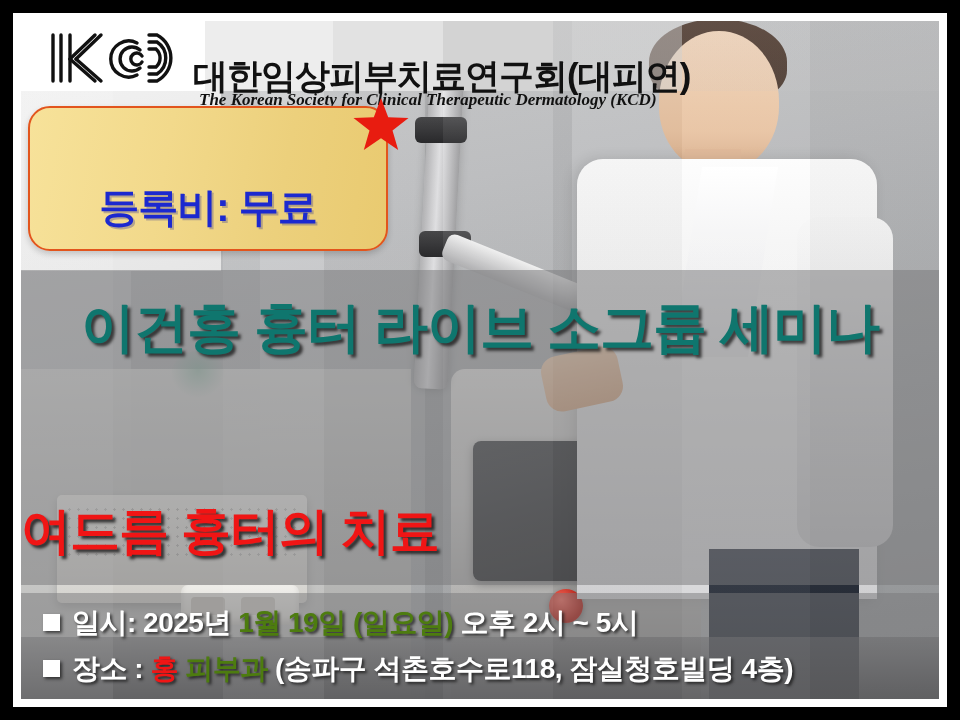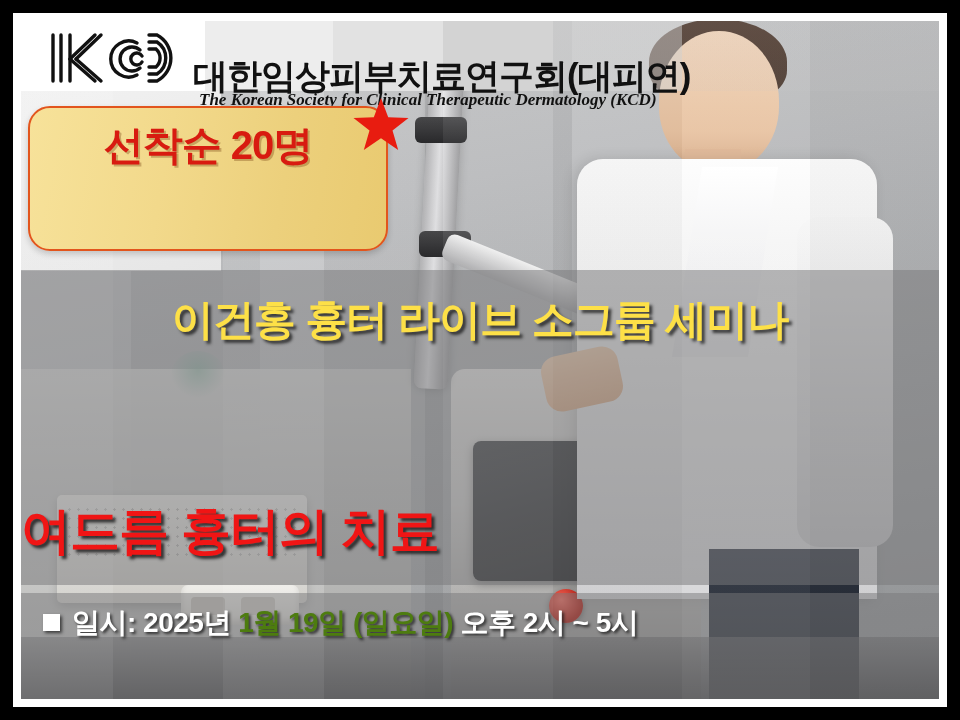--- a/index.html
+++ b/index.html
@@ -439,24 +439,24 @@
     height: 315px;
     background: rgba(120,120,122,0.52);
     z-index: 15;
   }
   .title-main {
     position: absolute;
     left: 0;
     width: 100%;
     text-align: center;
     top: 22px;
-    font-size: 42px;
+    font-size: 54px;
     font-weight: 800;
     letter-spacing: -1px;
-    color: #fde047;
+    color: #0f766e;
     text-shadow: 3px 3px 3px rgba(20,20,20,0.75);
     white-space: nowrap;
   }
   .title-sub {
     position: absolute;
     left: 0;
     width: 100%;
     text-align: center;
     top: 122px;
     font-size: 46px;
@@ -576,21 +576,21 @@
         </g>
       </svg>
     </div>
     <div class="org-name-ko">대한임상피부치료연구회(대피연)</div>
     <div class="org-name-en">The Korean Society for Clinical Therapeutic Dermatology (KCD)</div>
   </div>
 
   <div class="promo-tail"></div>
   <div class="promo-wrap">
     <div class="promo-box"></div>
-    <div class="promo-line l1">선착순 20명</div>
+    <div class="promo-line l2">등록비: 무료</div>
   </div>
   <div class="promo-star">
     <svg viewBox="0 0 58 58" width="58" height="58" aria-hidden="true">
       <polygon points="29,2 36.2,21.2 56.5,21.9 40.5,34.4 46.2,54 29,42.3 11.8,54 17.5,34.4 1.5,21.9 21.8,21.2" fill="#e81c10"></polygon>
     </svg>
   </div>
 
   <div class="main-panel">
     <div class="title-main">이건홍 흉터 라이브 소그룹 세미나</div>
     <div class="title-topic">여드름 흉터의 치료</div>
@@ -598,19 +598,25 @@
 
   <div class="info-panel">
 
     <div class="info-row r1">
       <span class="bullet-sq"></span><span>일시:</span>
       <span>2025년</span>
       <span class="hl-yellow">1월 19일 (일요일)</span>
       <span>오후 2시 ~ 5시</span>
     </div>
 
+    <div class="info-row r2">
+      <span class="bullet-sq"></span><span>장소 :</span>
+      <span class="hl-red">홍</span>
+      <span class="hl-yellow">피부과</span>
+      <span>(송파구 석촌호수로118, 잠실청호빌딩 4층)</span>
+    </div>
 
   </div>
 
   <div class="inner-white-frame"></div>
   <div class="outer-frame"></div>
 
 </div>
 
 </body></html>

